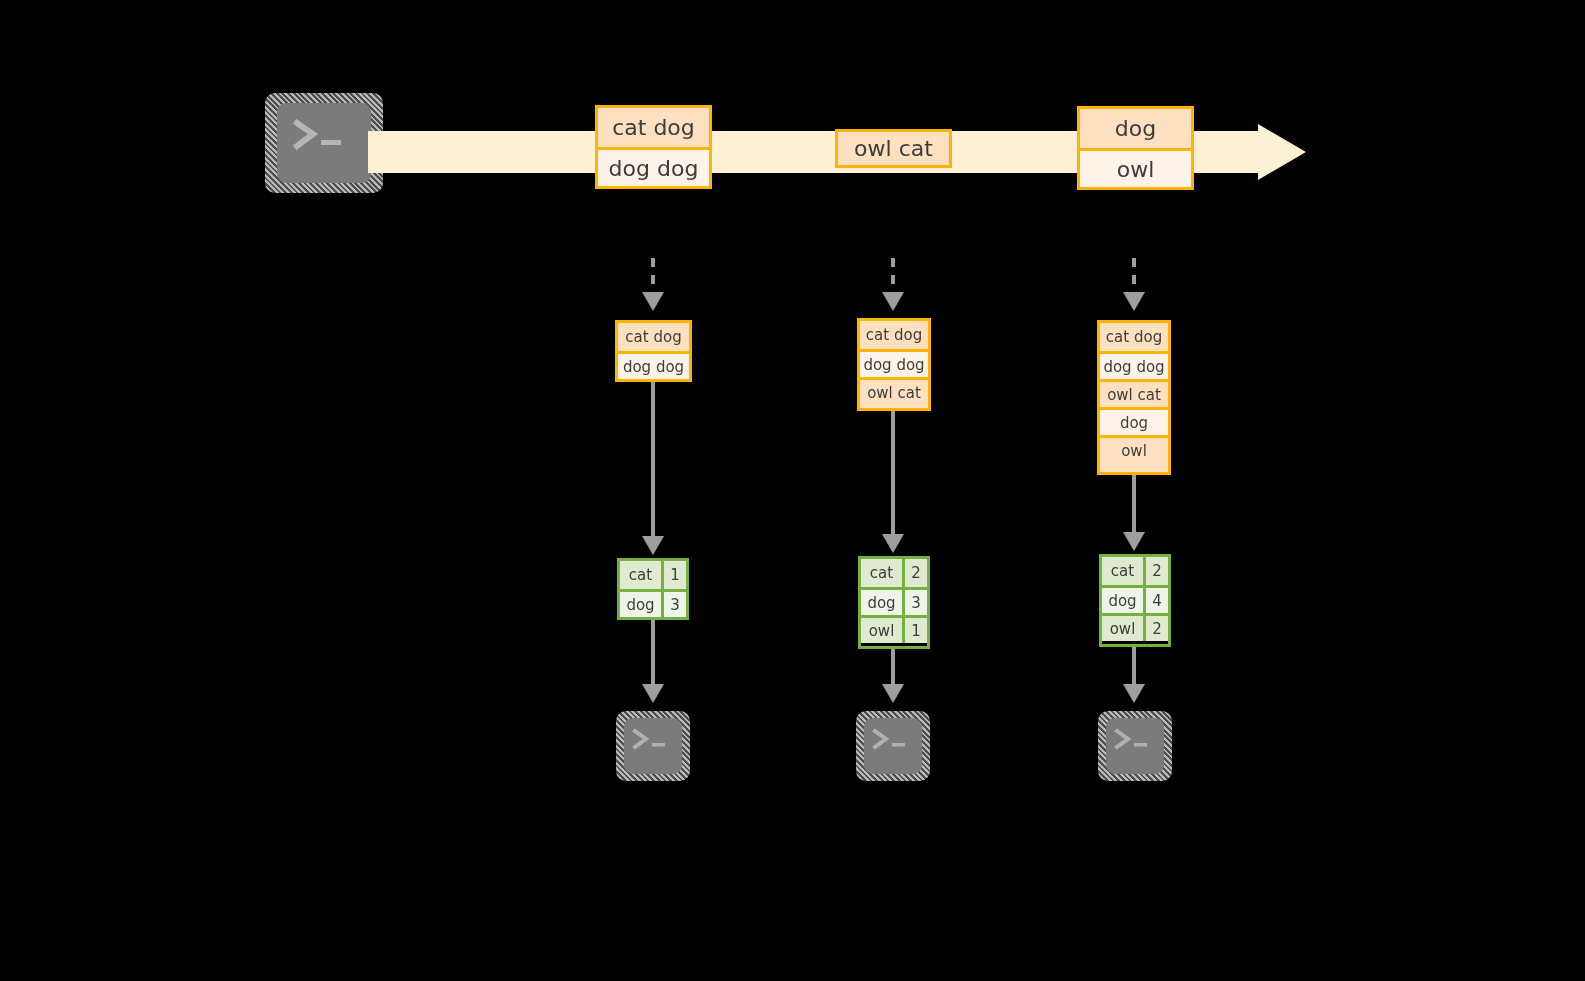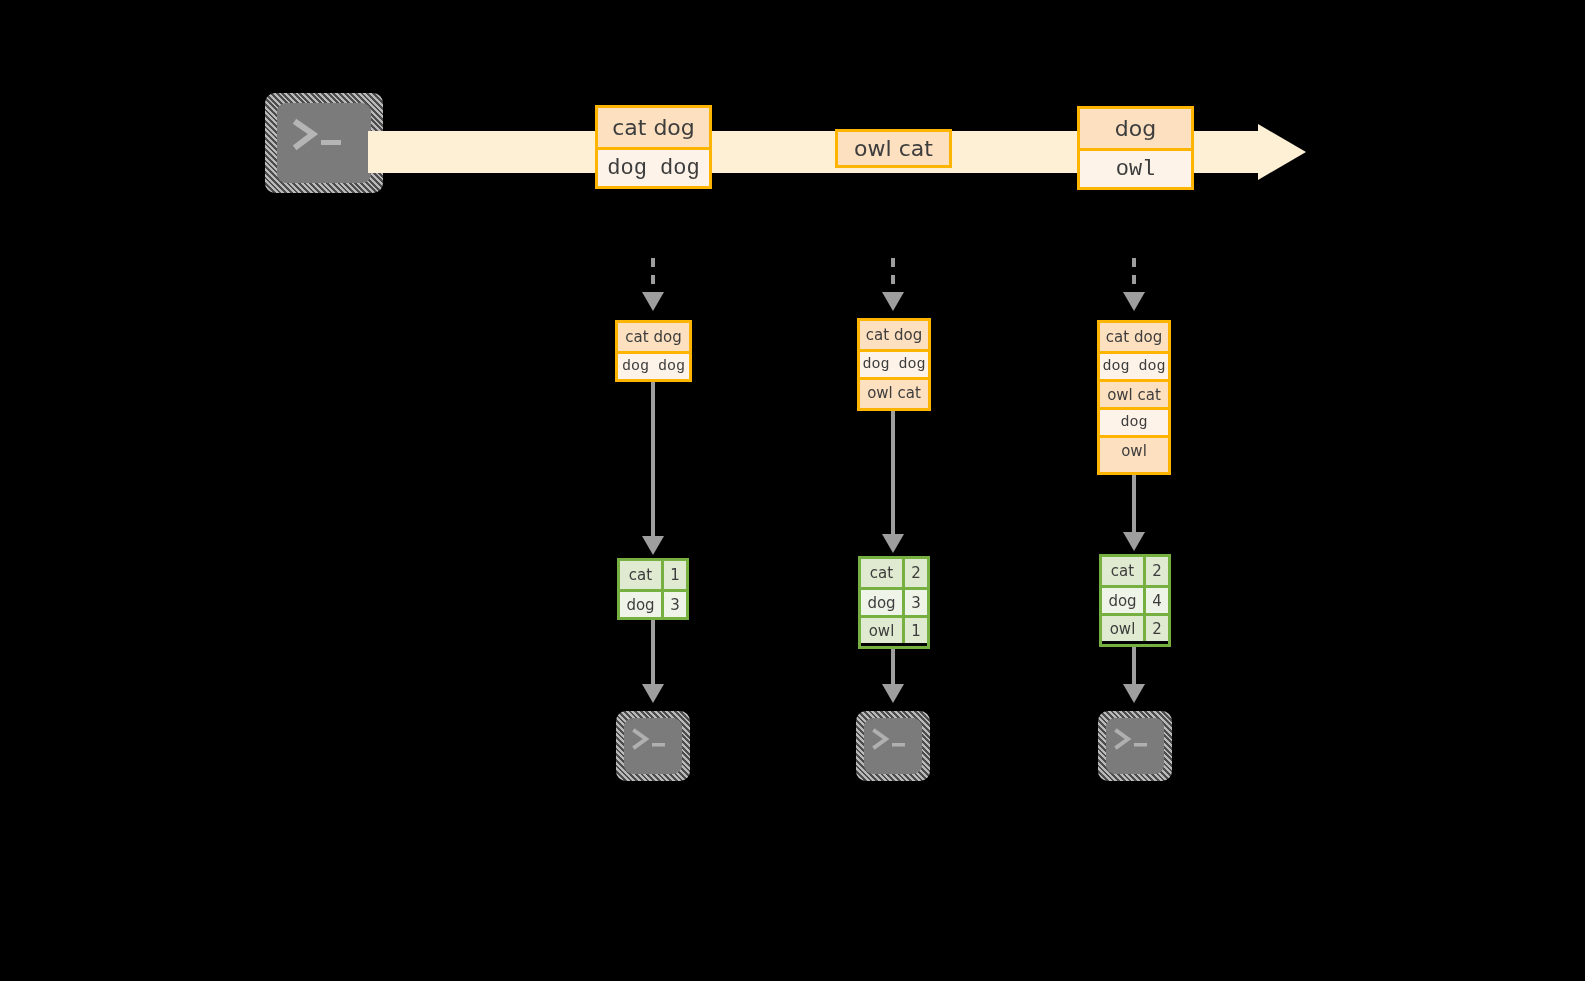--- a/index.html
+++ b/index.html
@@ -19,21 +19,21 @@
     border-radius:10px;
     background:repeating-linear-gradient(45deg,#b9b9b9 0 2px,#4d4d4d 2px 4px);}
   .term .face{position:absolute;border-radius:9px;background:#7b7b7b;}
   .term svg{position:absolute;overflow:visible;}
 
   
   .obox{position:absolute;box-sizing:border-box;border:3px solid #ffb400;
         background:#fce0c0;}
   .obox .orow{box-sizing:border-box;display:flex;align-items:center;
         justify-content:center;color:#3d3d3d;white-space:nowrap;}
-  .obox .orow.alt{background:#fdf3e8;font-family:Liberation Mono, monospace;}
+  .obox .orow.alt{background:#fdf3e8;}
   .obox .orow.dk{background:#fce0c0;}
 
   
   .vline{position:absolute;background:#9e9e9e;width:4px;}
   .vdash{position:absolute;width:4px;
      background:repeating-linear-gradient(to bottom,#9e9e9e 0 9px,transparent 9px 17px);}
   .ahead{position:absolute;width:0;height:0;
      border-left:11px solid transparent;border-right:11px solid transparent;
      border-top:19px solid #9e9e9e;}
 

